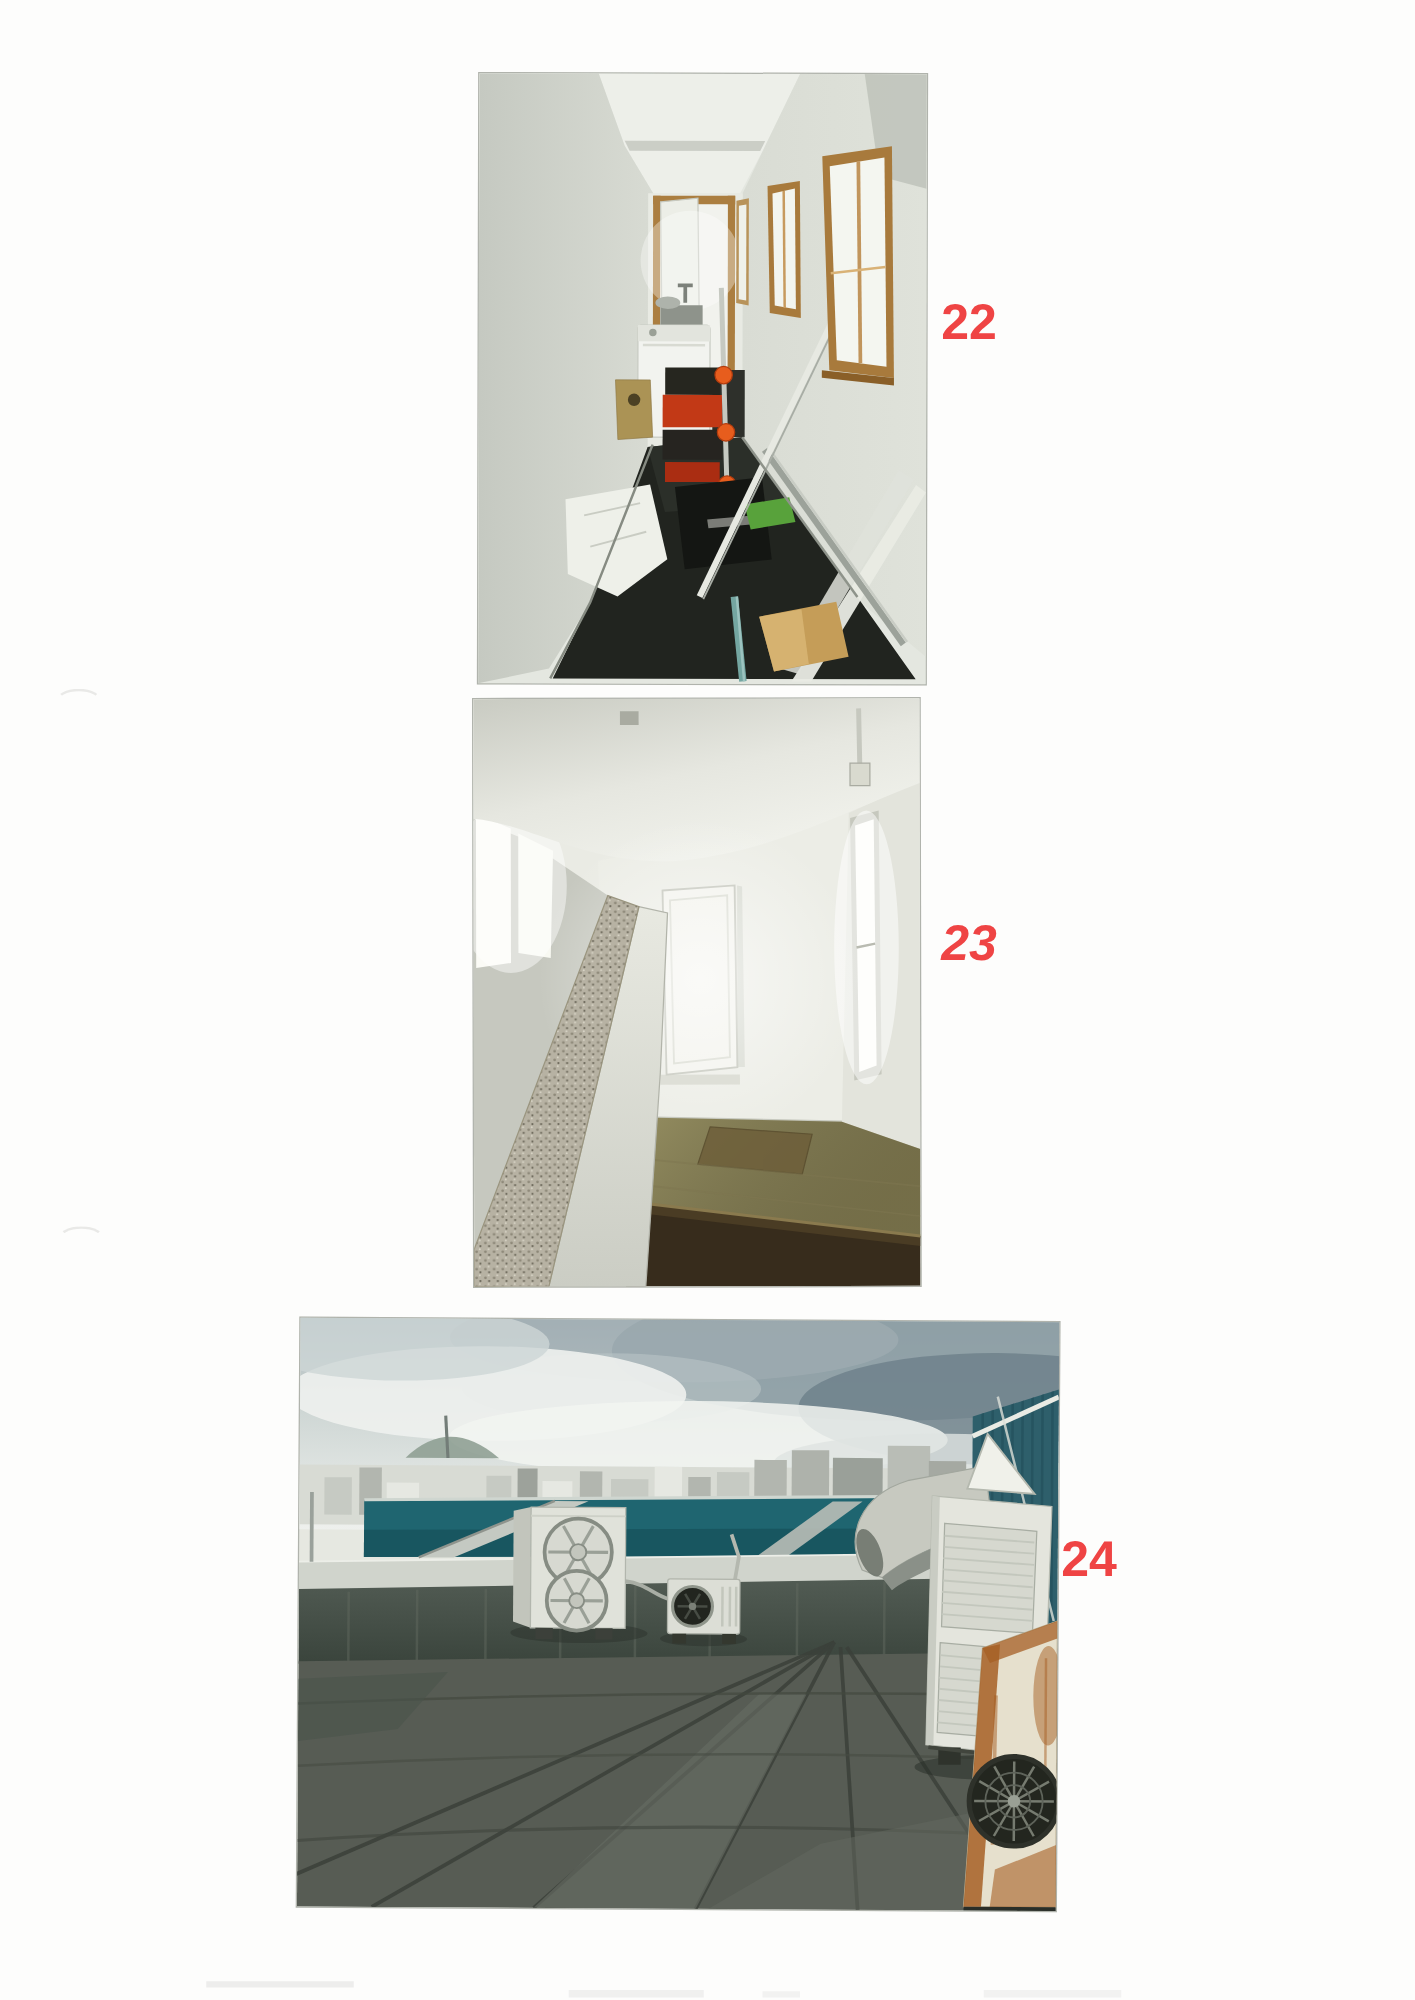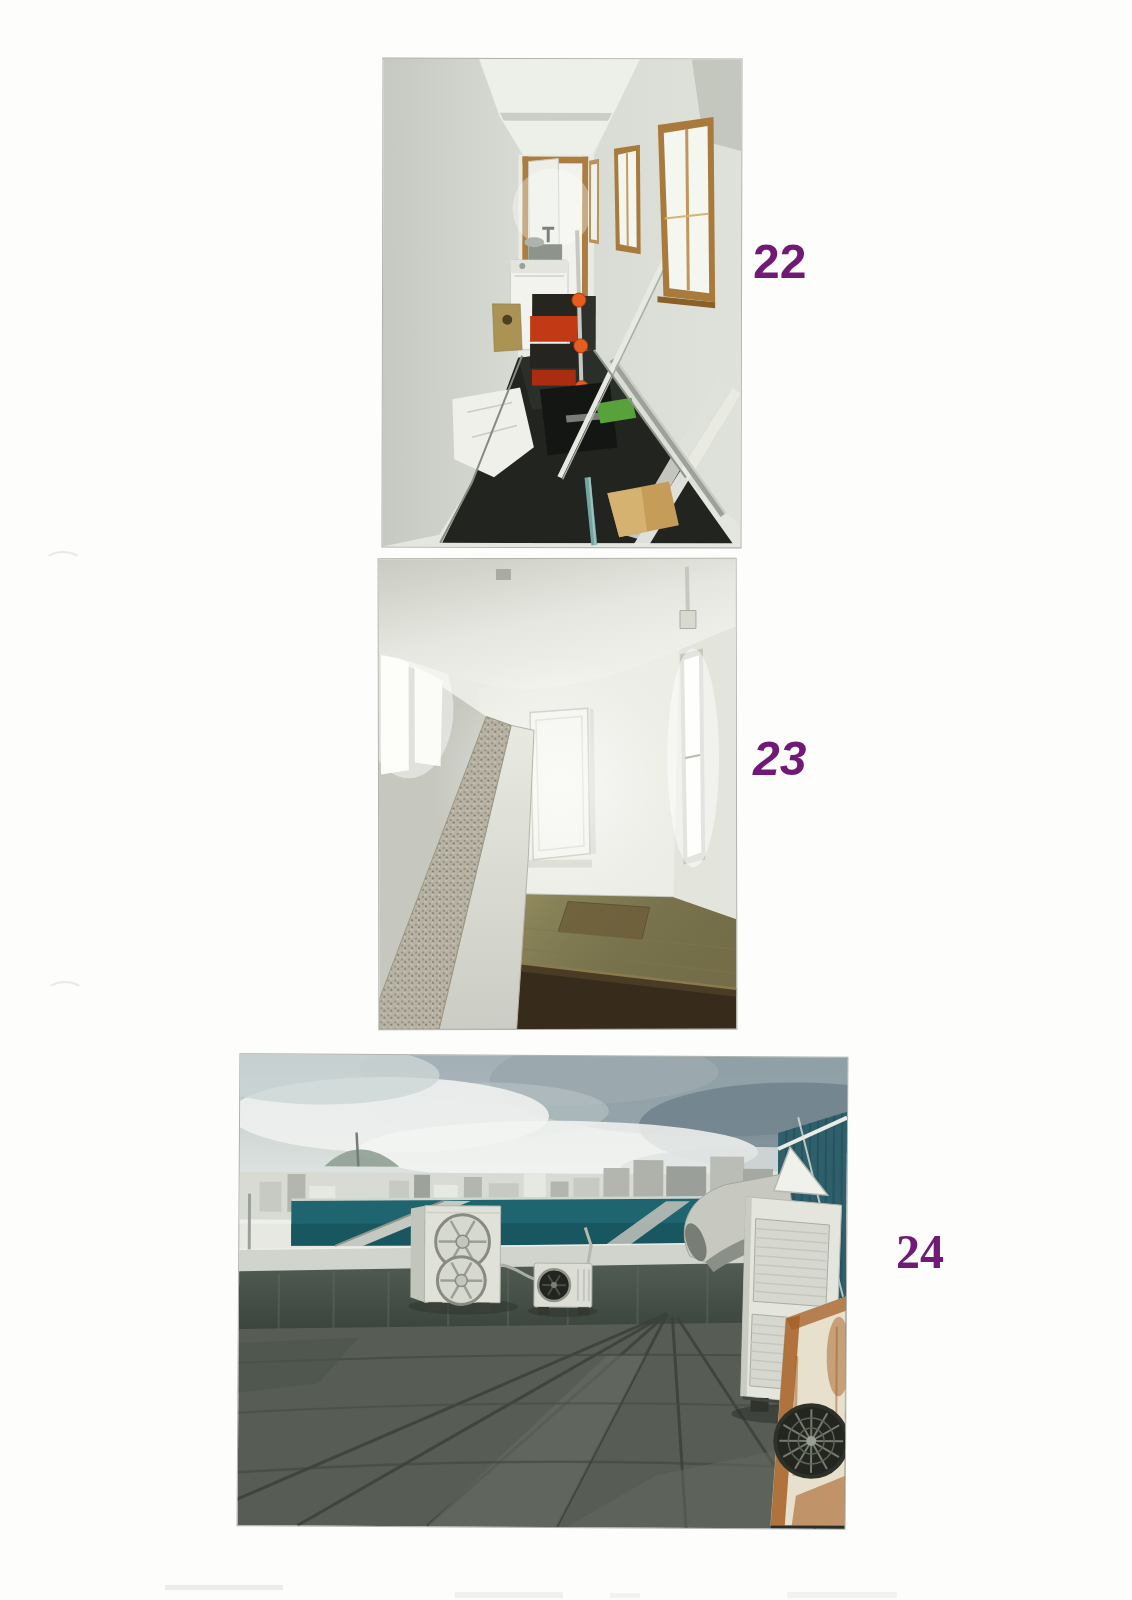--- a/index.html
+++ b/index.html
@@ -13,26 +13,26 @@
     border:1px solid rgba(110,116,108,.45);
     box-sizing:border-box;
     background:#e6e8e1;
   }
   .photo svg{display:block;width:100%;height:100%;}
   #photo-22{left:382px;top:58px;width:360px;height:490px;transform:rotate(.12deg);}
   #photo-23{left:378px;top:558px;width:359px;height:472px;transform:rotate(-.1deg);}
   #photo-24{left:238px;top:1055px;width:609px;height:473px;transform:rotate(.35deg);}
   .photo-label{
     position:absolute;
-    font-size:48px;font-weight:600;letter-spacing:0px;color:#701a75;
+    font-size:40px;font-weight:600;letter-spacing:0px;color:#ef4444;
     line-height:1;
   }
   #label-22{left:753px;top:238px;}
   #label-23{left:753px;top:735px;font-style:italic;}
-  #label-24{left:896px;top:1228px;font-family:Liberation Serif, serif;}
+  #label-24{left:849px;top:1228px;}
   .scan-arc{
     position:absolute;width:34px;height:18px;
     border:2px solid #e9e9e7;
     border-bottom-color:transparent;border-left-color:transparent;border-right-color:transparent;
     border-radius:50%;
   }
   #arc-1{left:44px;top:551px;}
   #arc-2{left:46px;top:981px;}
   .scan-bar{position:absolute;background:#ededec;}
   #bar-1{left:165px;top:1585px;width:118px;height:5px;}

